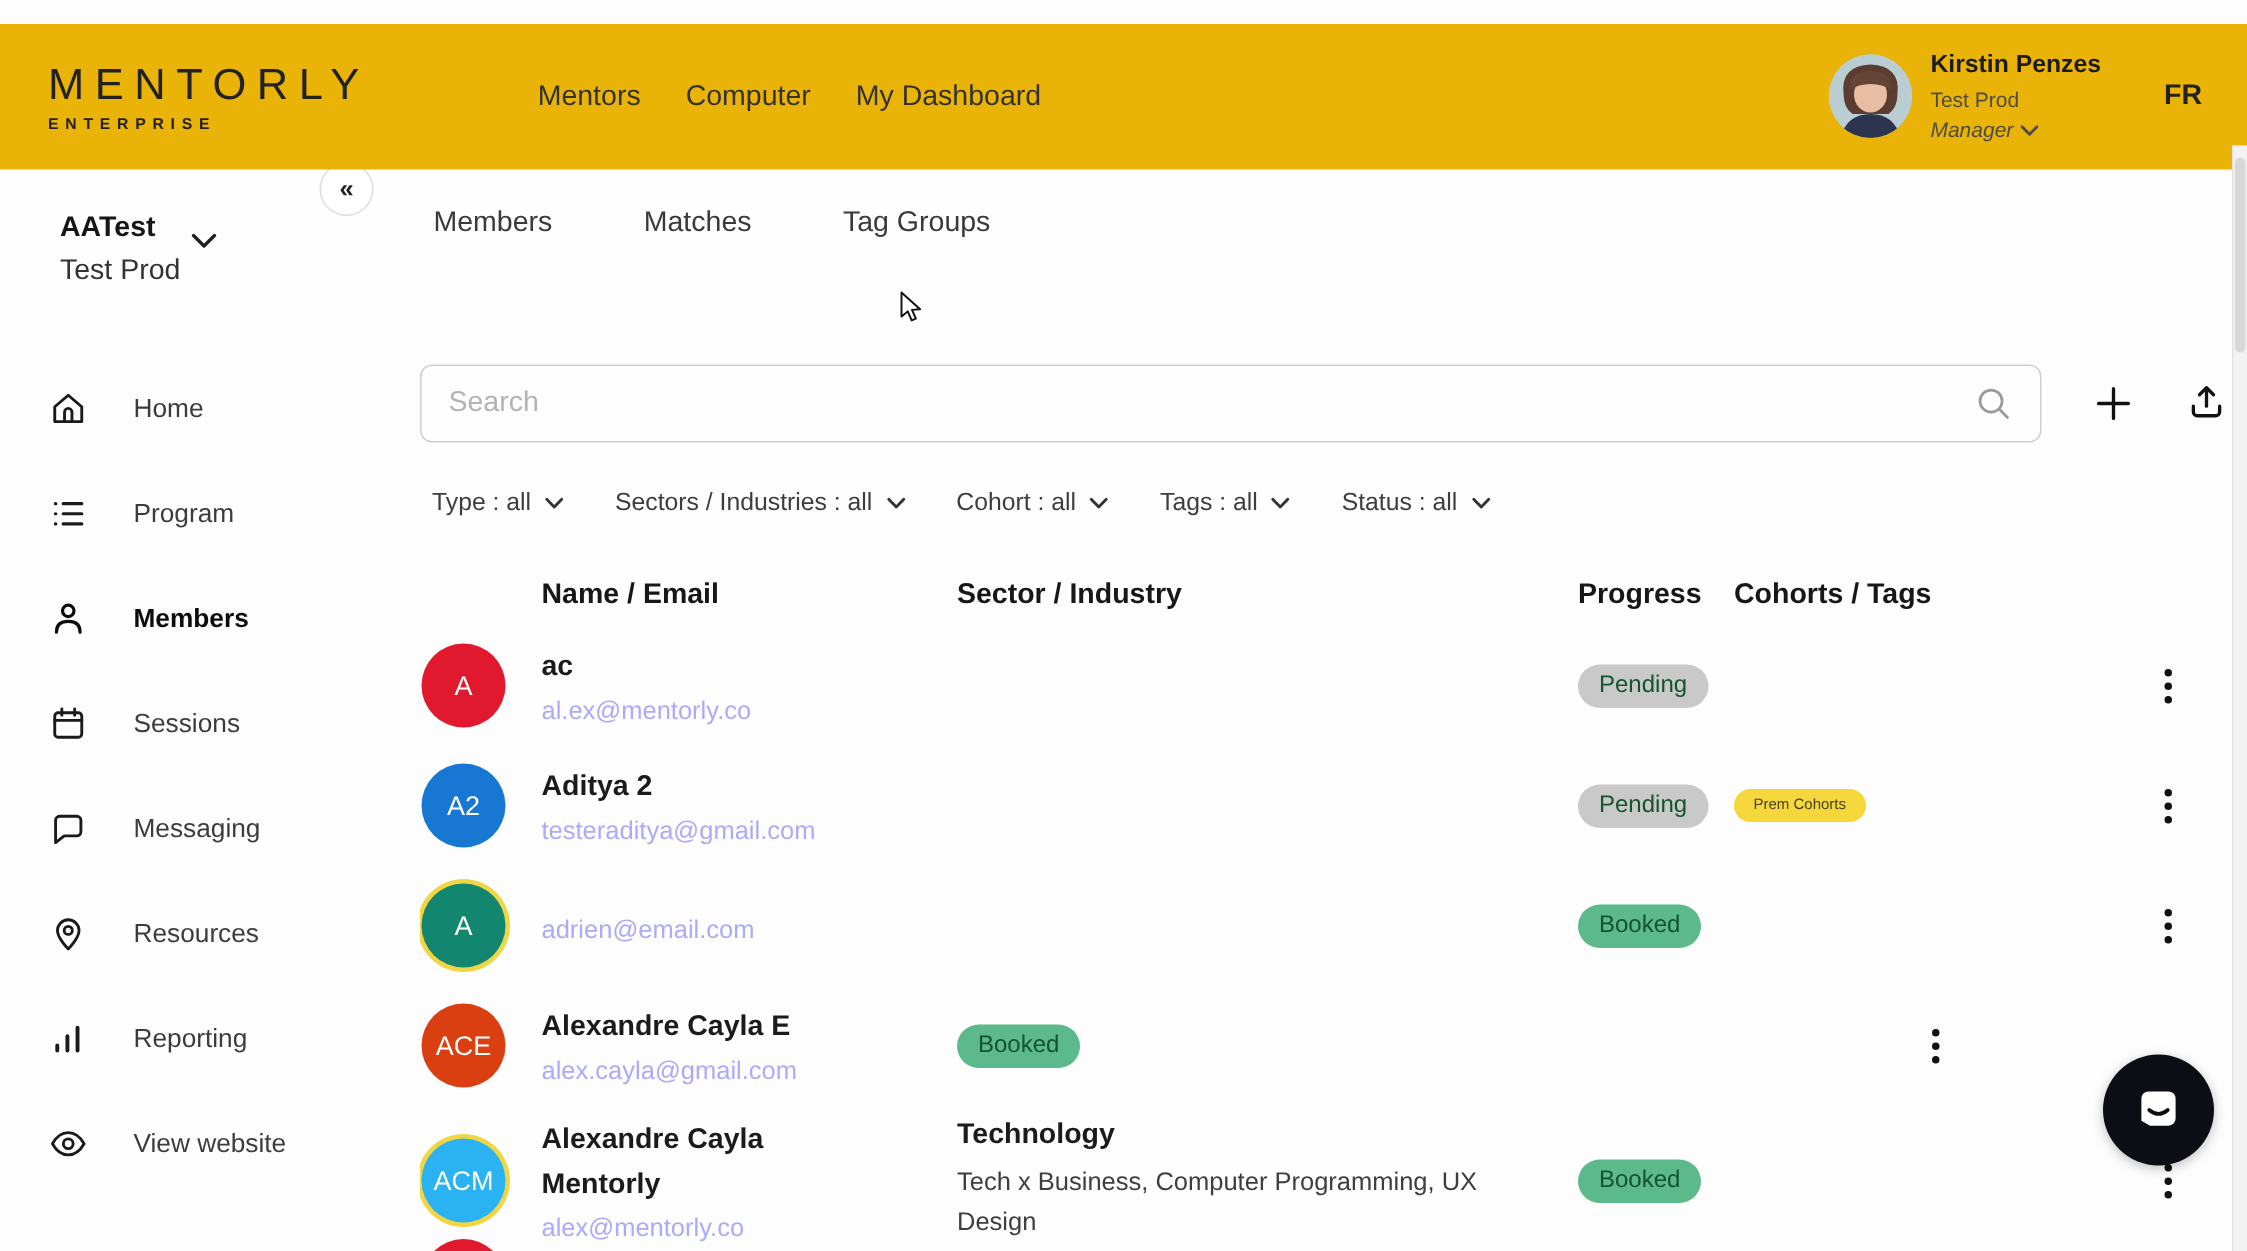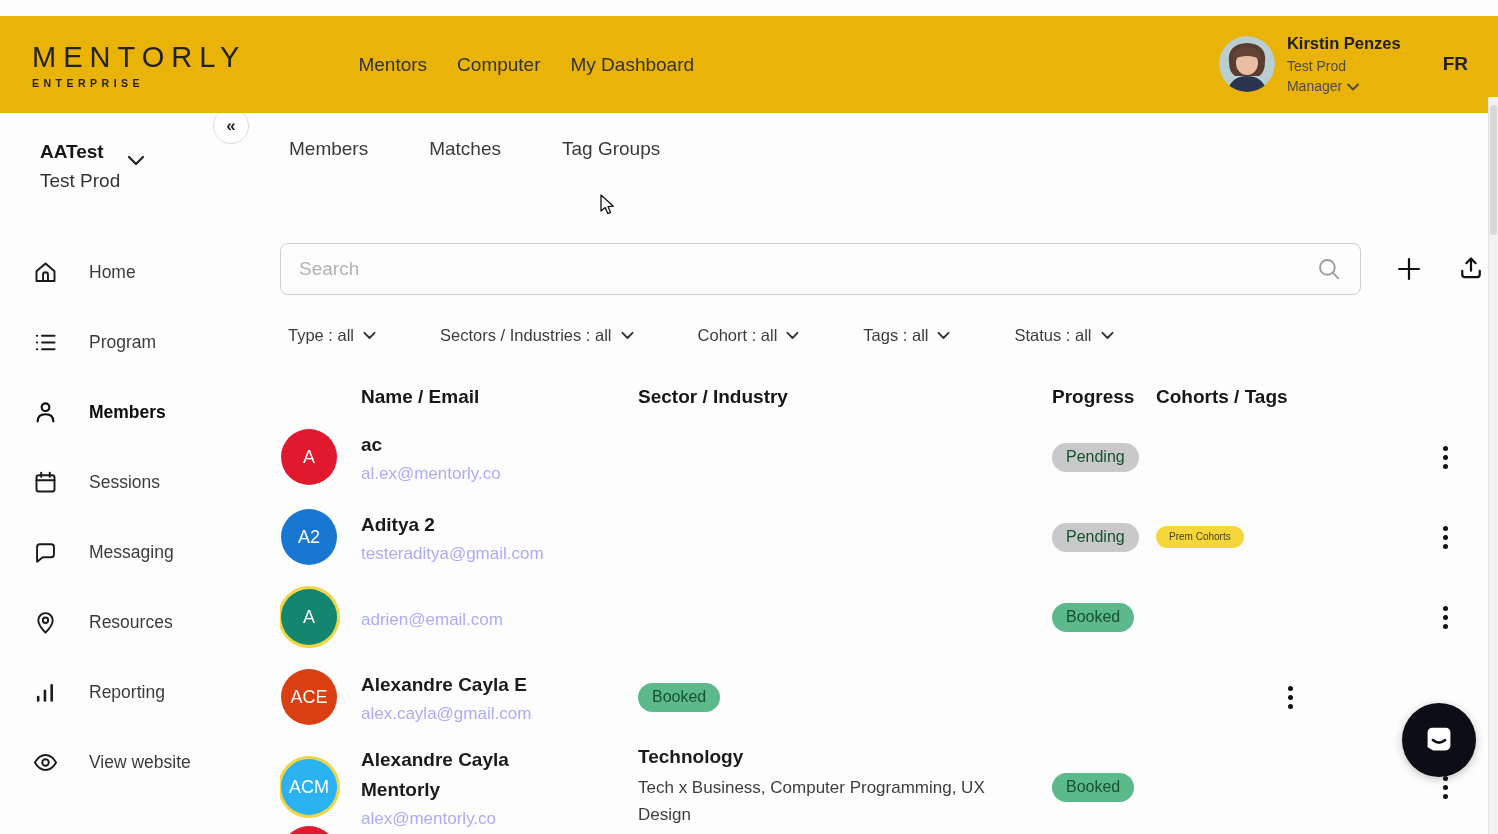--- a/index.html
+++ b/index.html
@@ -12,21 +12,21 @@
   .logo { margin-left:32px; color:#23221e; }
   .logo-title { font-size:29px; letter-spacing:7px; font-weight:400; }
   .logo-sub { font-size:10.5px; letter-spacing:4.5px; font-weight:bold; margin-top:3px; }
   .topnav { display:flex; gap:30px; margin-left:112px; font-size:19px; color:#33322c; }
   .topnav .navlink { cursor:pointer; }
   .top-right { margin-left:auto; display:flex; align-items:center; margin-right:30px; }
   .hd-avatar { width:56px; height:56px; border-radius:50%; overflow:hidden; flex:0 0 auto; }
   .userinfo { margin-left:12px; line-height:1.45; }
   .user-name { font-weight:bold; font-size:16.5px; color:#1d1c18; }
   .user-org { font-size:14px; color:#4f4d42; }
-  .user-role { font-size:14px; color:#4f4d42; display:flex; align-items:center; gap:5px; }
+  .user-role { font-size:14px; color:#4f4d42; display:flex; align-items:center; gap:5px;font-style:italic; }
   .lang { font-weight:bold; font-size:19px; color:#23221e; margin-left:42px; }
 
   
   .sidebar { position:absolute; top:97px; left:0; width:280px; bottom:0; background:#fdfdfd; z-index:5; }
   .collapse-btn { position:absolute; top:11px; left:213px; width:36px; height:36px;
     border-radius:50%; border:1px solid #ddd; background:#fff; display:flex;
     align-items:center; justify-content:center; font-size:17px; font-weight:bold;
     color:#222; cursor:pointer; }
   .workspace { position:absolute; top:40px; left:40px; font-size:19px; line-height:1.55; }
   .ws-name { font-weight:bold; color:#161616; }
@@ -44,21 +44,21 @@
     font-size:19px; color:#3a3a3a; }
   .tab { cursor:pointer; }
   .cursor { position:absolute; top:96px; left:318px; z-index:40; }
   .search-row { position:absolute; top:146px; left:0; display:flex; align-items:center; }
   .search-box { width:1081px; height:52px; border:1px solid #cfcfcf; border-radius:8px;
     background:#fdfdfd; display:flex; align-items:center; padding:0 18px; }
   .search-box input { flex:1; border:none; outline:none; background:transparent;
     font-size:19px; color:#333; font-family:inherit; }
   .search-box input::placeholder { color:#b3b3b3; }
   .icon-btn { margin-left:34px; cursor:pointer; display:flex; }
-  .filter-row { position:absolute; top:229px; left:8px; display:flex; gap:64px;text-align:center; }
+  .filter-row { position:absolute; top:229px; left:8px; display:flex; gap:34px;text-align:center; }
   .filter { display:flex; align-items:center; gap:9px; font-size:16.5px; color:#3d3d3d; cursor:pointer; }
 
   
   .table { position:absolute; top:280px; left:1px; width:1204px; }
   .thead, .trow { display:grid;
     grid-template-columns:80px 277px 414px 104px 269px 40px; align-items:center; }
   .thead { height:40px; font-size:19px; font-weight:bold; color:#171717; }
   .th-name { grid-column:2; } .th-sector { grid-column:3; }
   .th-progress { grid-column:4; } .th-tags { grid-column:5; }
   .trow { height:80px; }

